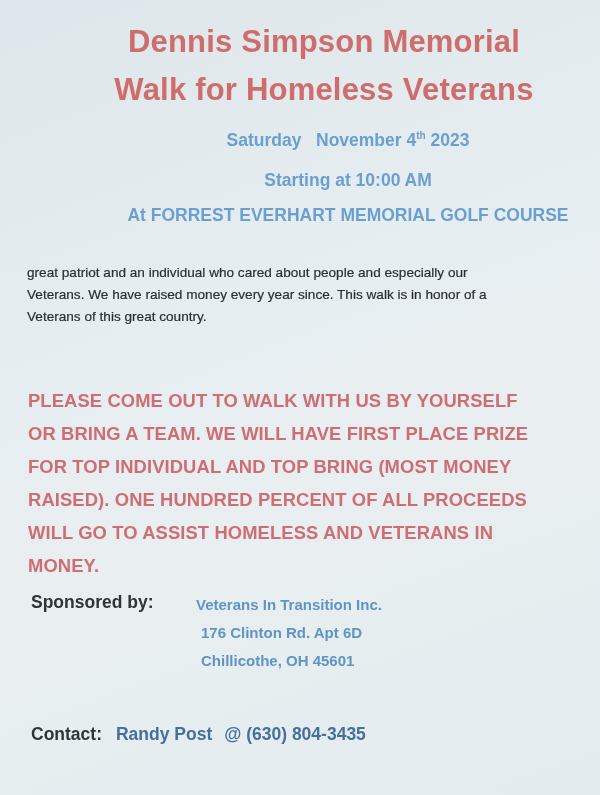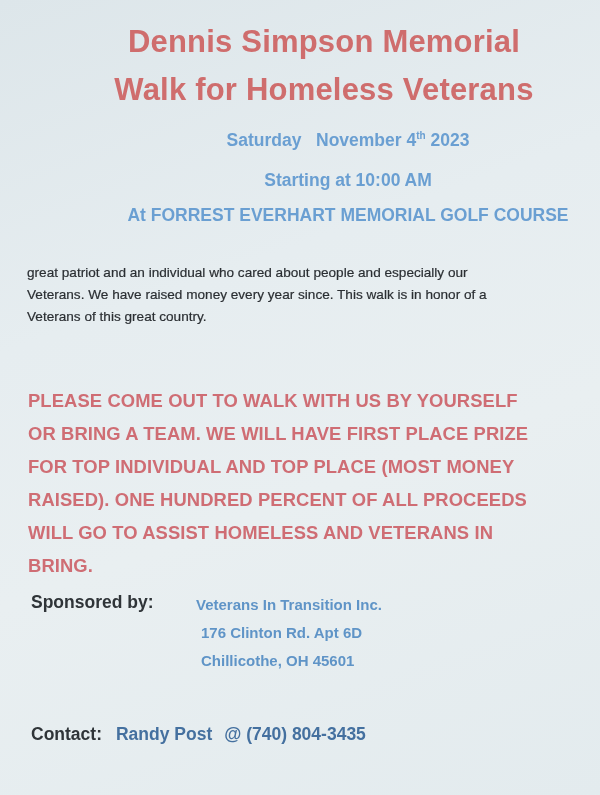--- a/index.html
+++ b/index.html
@@ -121,30 +121,30 @@
 
   <div class="body-text">
     <span class="line">great patriot and an individual who cared about people and especially our</span>
     <span class="line">Veterans.  We have raised money every year since.  This walk is in honor of a</span>
     <span class="line">Veterans of this great country.</span>
   </div>
 
   <div class="appeal">
     <span class="line">PLEASE COME OUT TO WALK WITH US BY YOURSELF</span>
     <span class="line">OR BRING A TEAM.  WE WILL HAVE FIRST PLACE PRIZE</span>
-    <span class="line">FOR TOP INDIVIDUAL AND TOP PLACE (MOST MONEY</span>
+    <span class="line">FOR TOP INDIVIDUAL AND TOP BRING (MOST MONEY</span>
     <span class="line">RAISED).  ONE HUNDRED PERCENT OF ALL PROCEEDS</span>
     <span class="line">WILL GO TO ASSIST HOMELESS AND VETERANS IN</span>
-    <span class="line">BRING.</span>
+    <span class="line">MONEY.</span>
   </div>
 
   <div class="sponsor-label">Sponsored by:</div>
   <div class="sponsor-block">
     <span class="line">Veterans In Transition Inc.</span>
     <span class="line indent">176 Clinton Rd.  Apt 6D</span>
     <span class="line indent">Chillicothe, OH  45601</span>
   </div>
 
   <div class="contact">
-    <span class="label">Contact:</span><span class="name">Randy Post</span><span class="phone">@ (740) 804-3435</span>
+    <span class="label">Contact:</span><span class="name">Randy Post</span><span class="phone">@ (630) 804-3435</span>
   </div>
 
 </div>
 
 </body></html>

